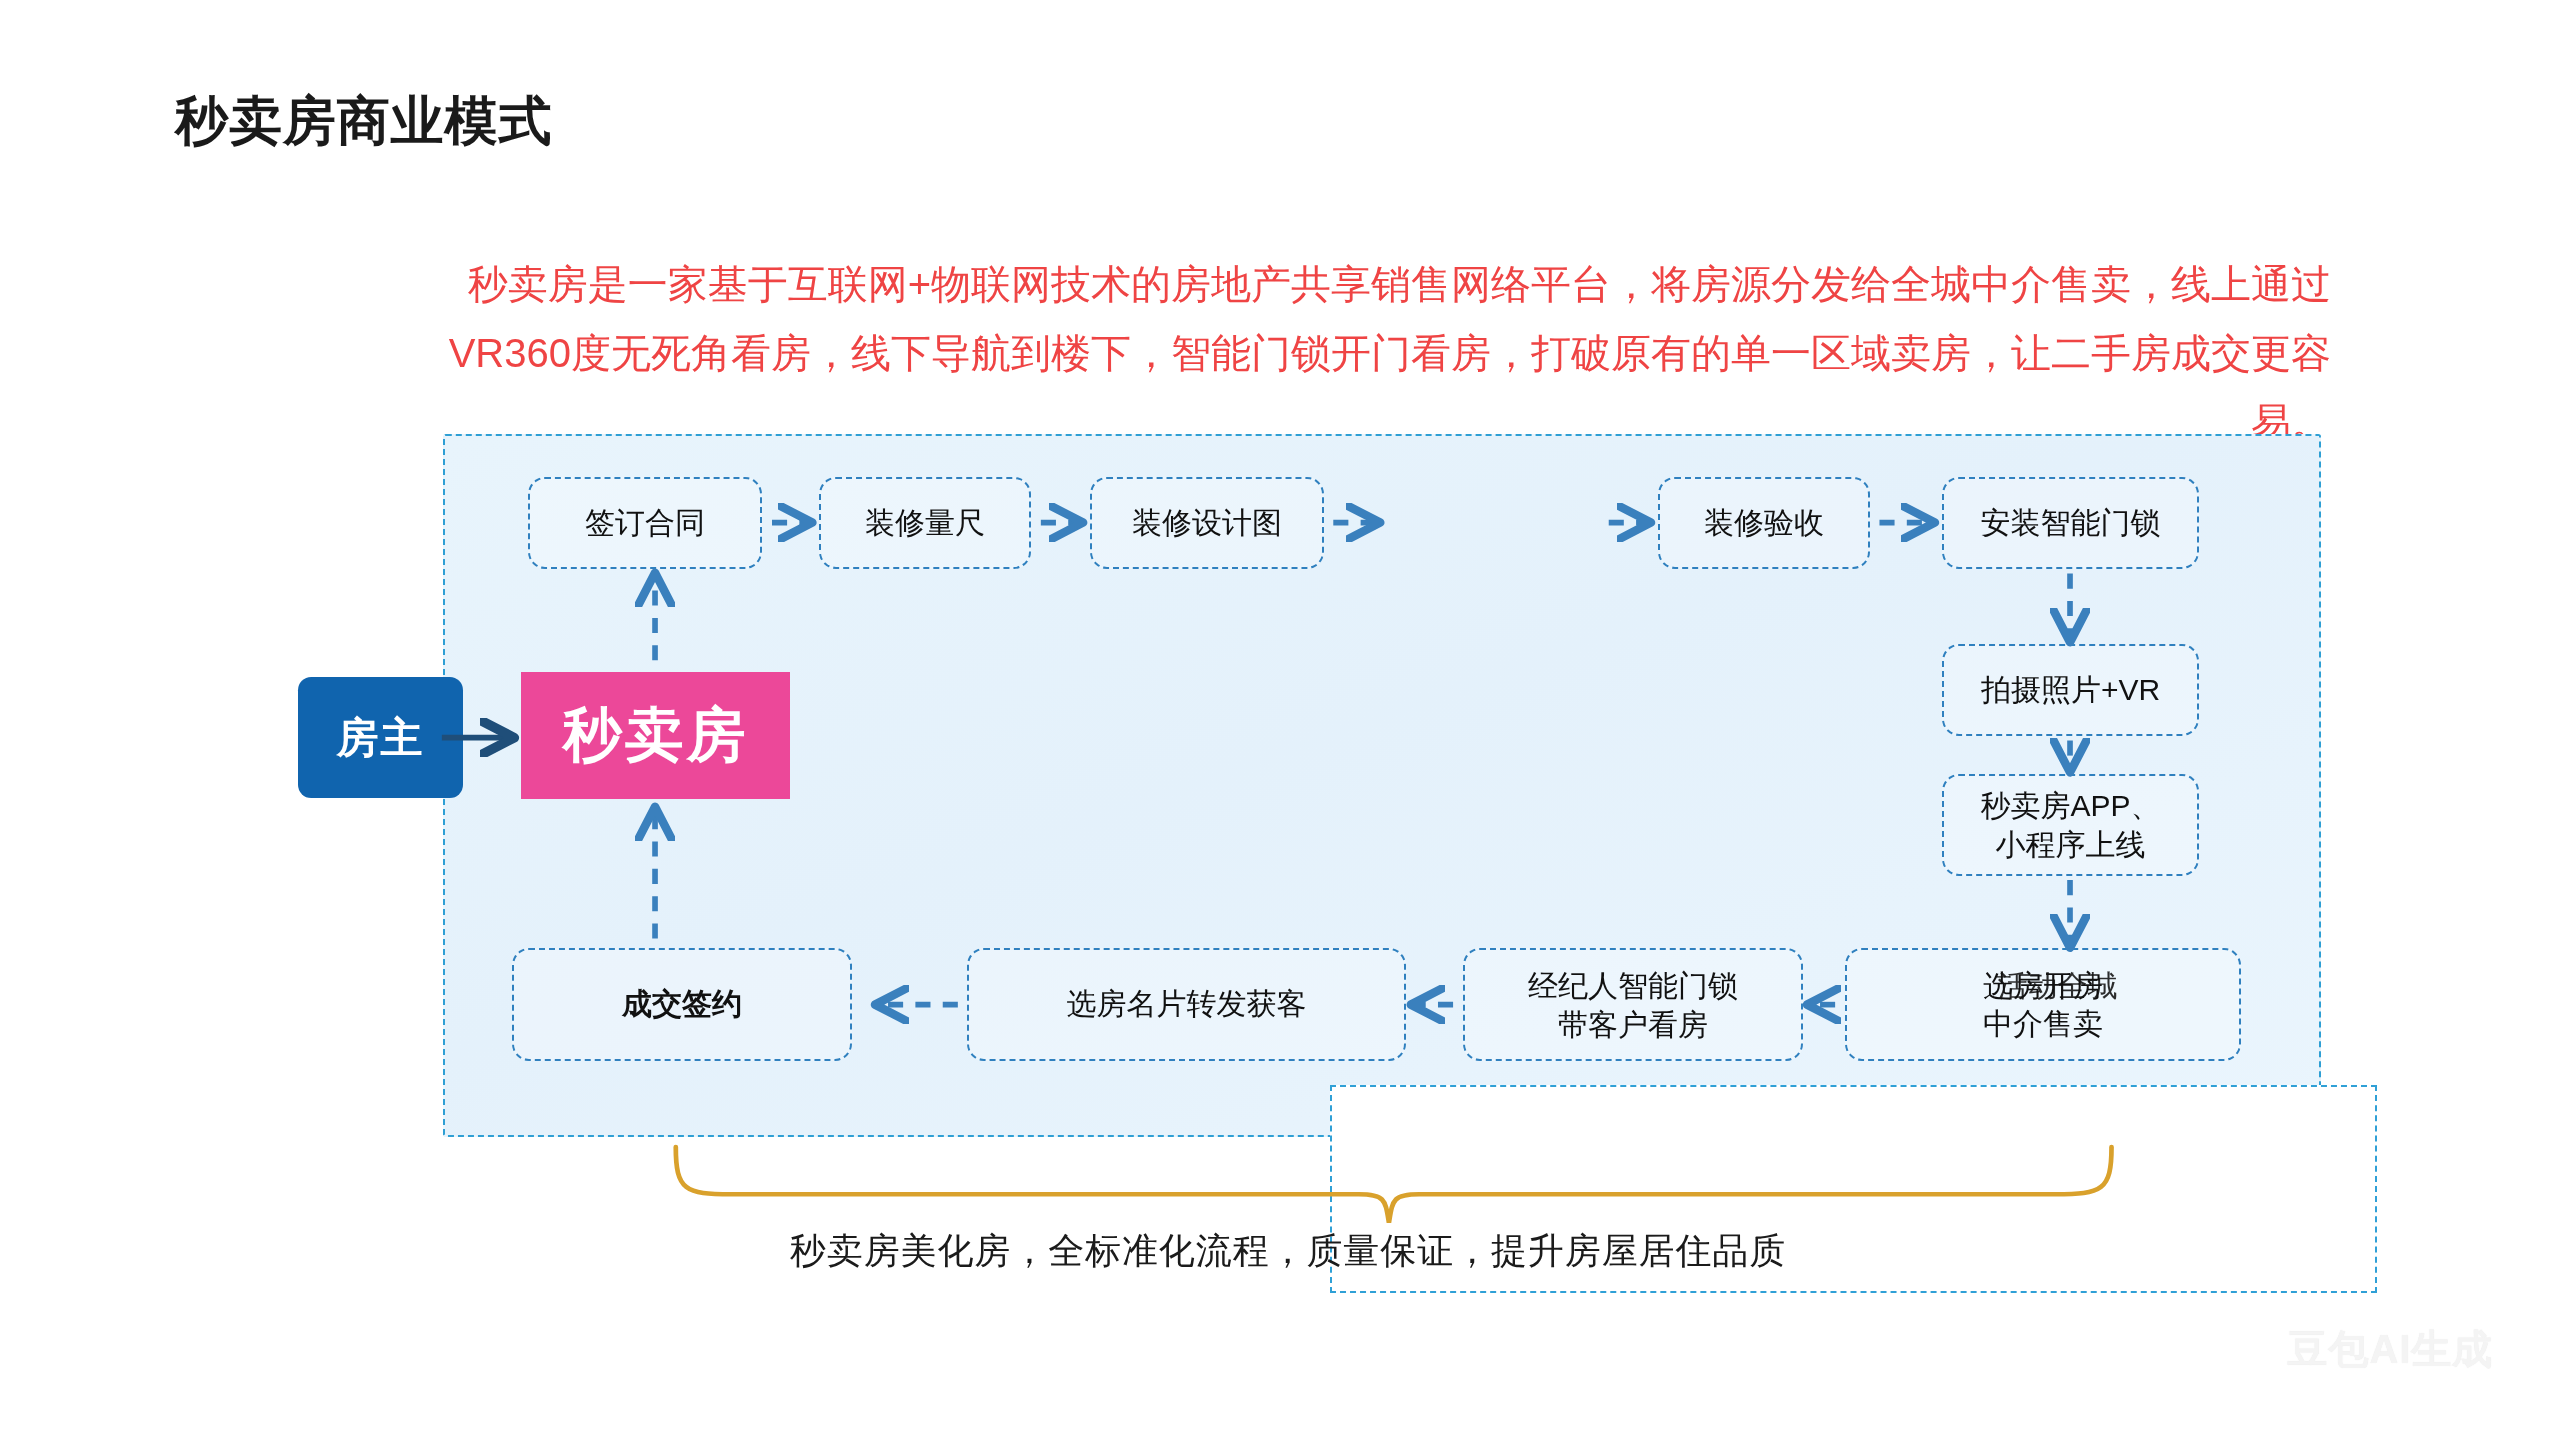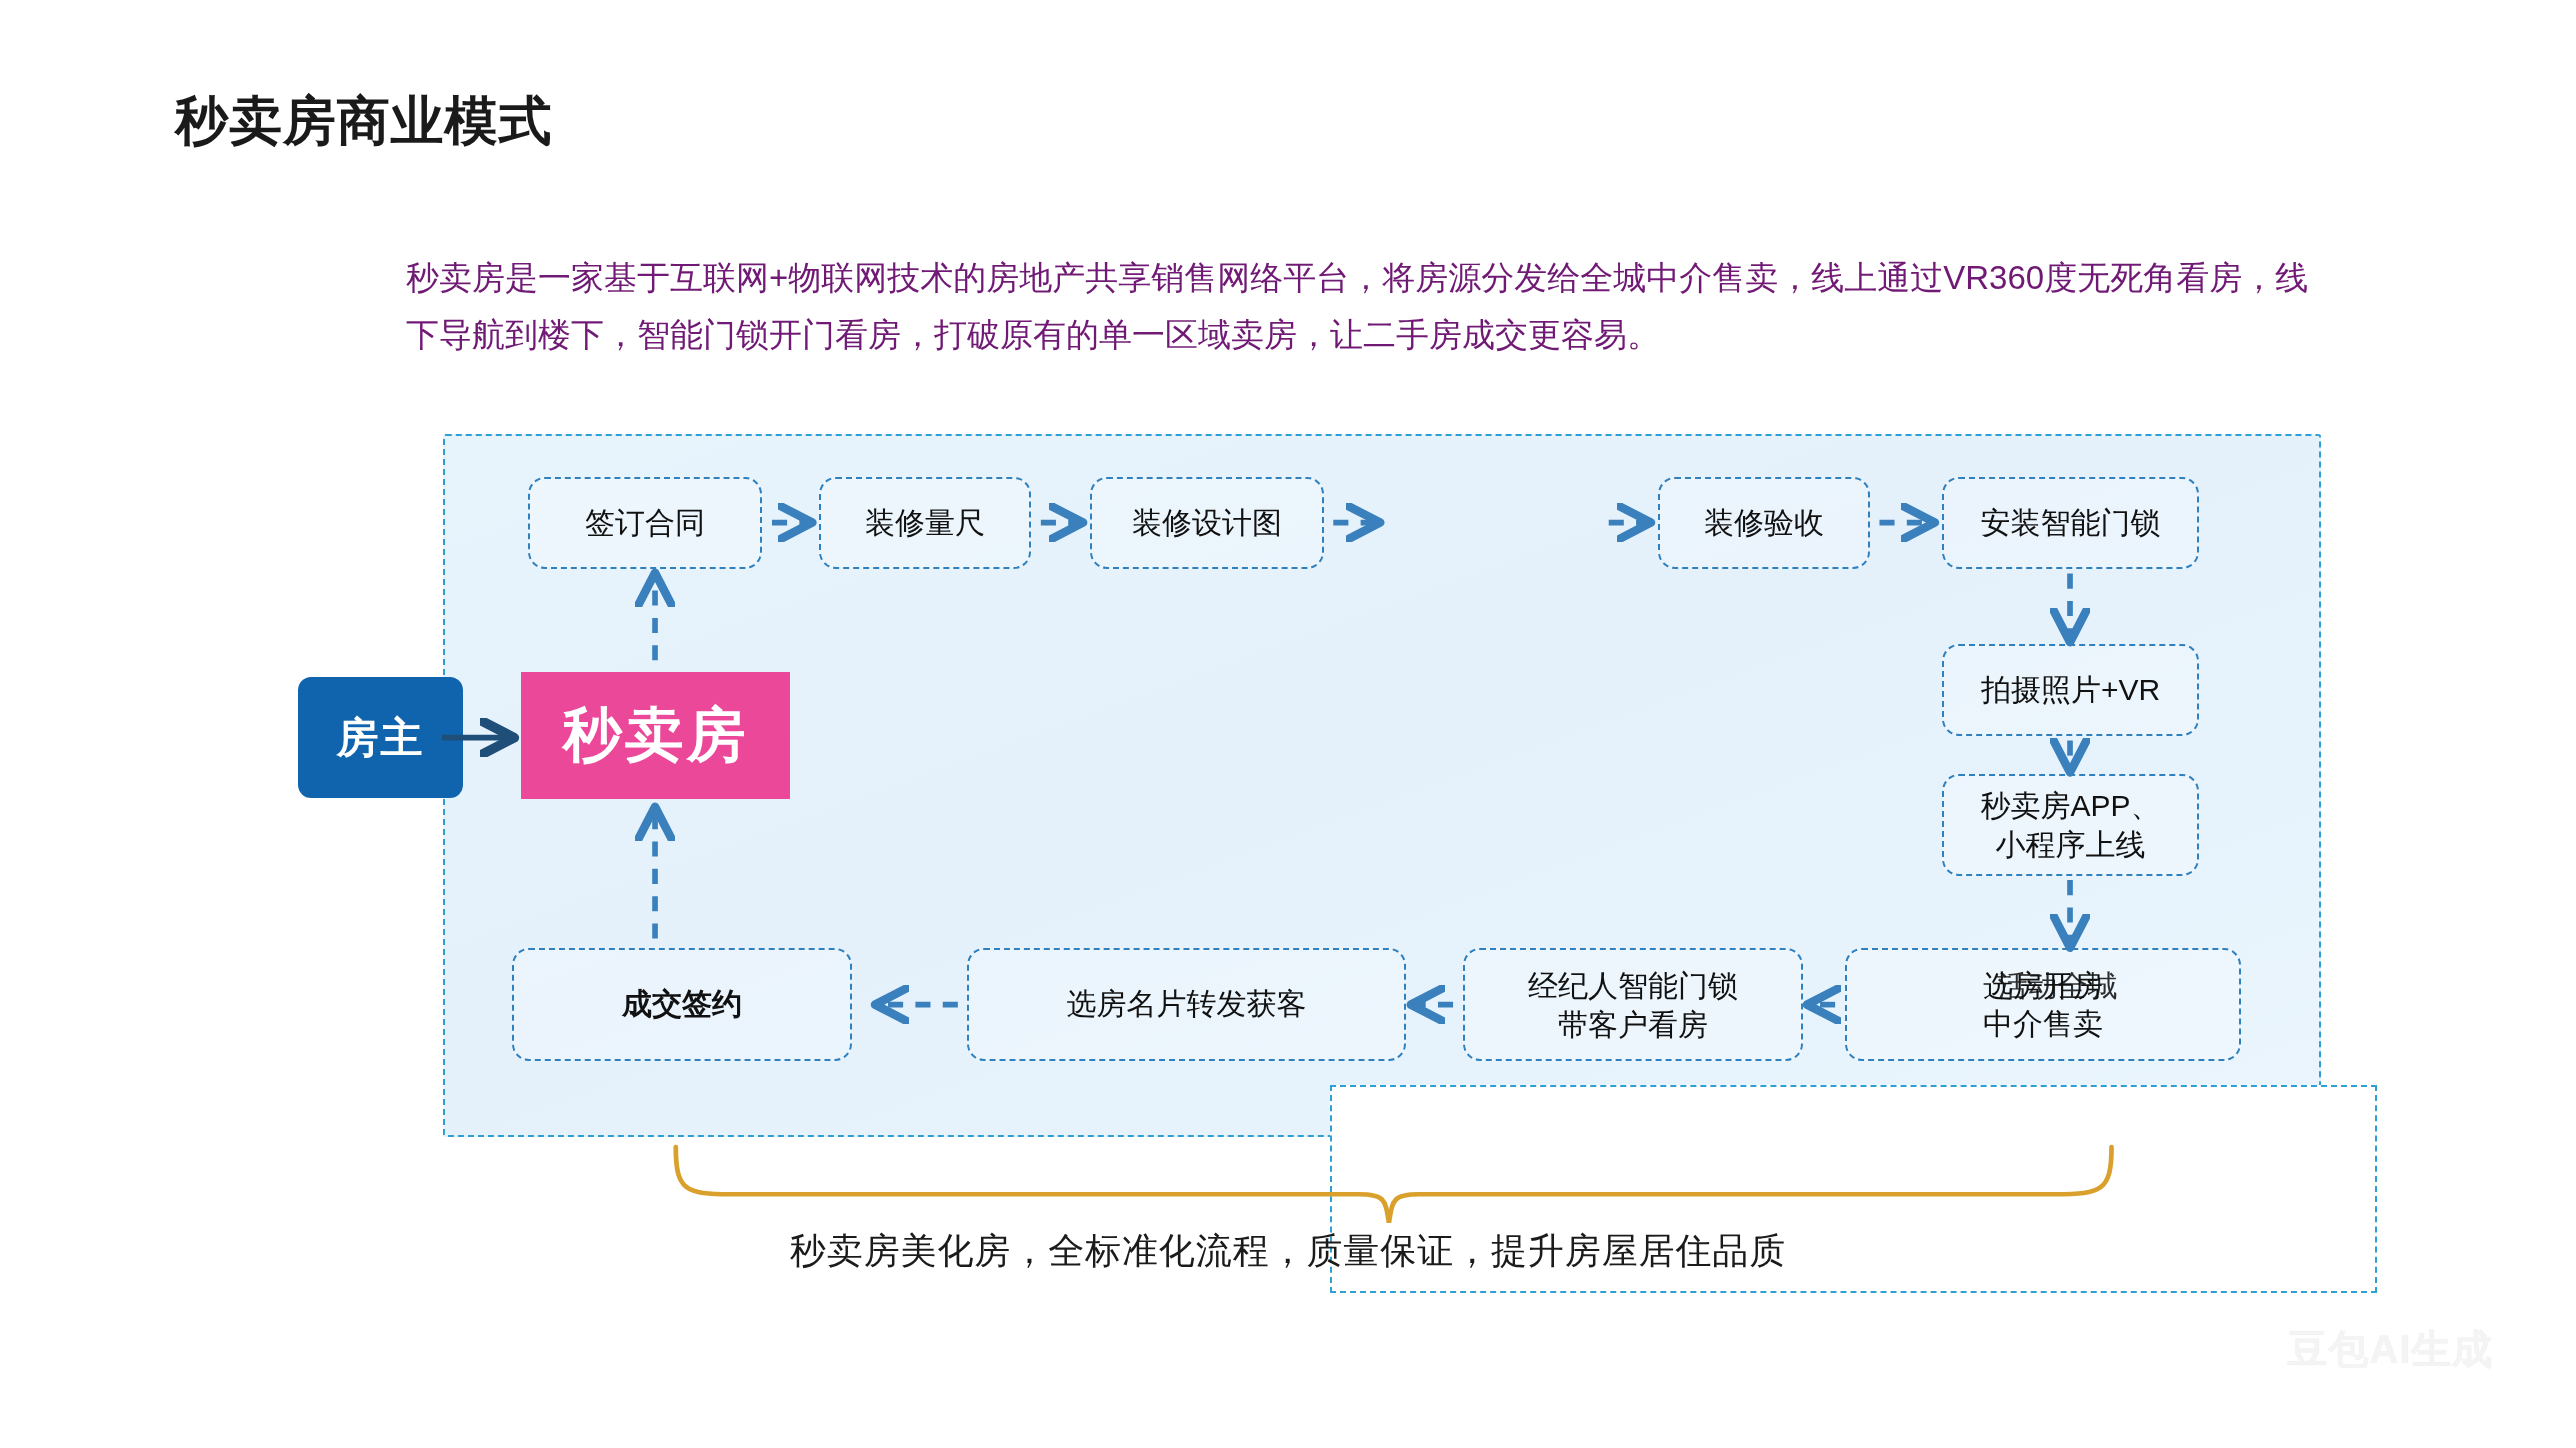--- a/index.html
+++ b/index.html
@@ -12,22 +12,22 @@
   #stage { position: relative; width: 2576px; height: 1448px; background:#fff; }
 
   
   #page-title {
     position: absolute; left: 175px; top: 86px;
     font-size: 53px; font-weight: 700; color: #1a1a1a;
     letter-spacing: 0.9px; white-space: nowrap;
   }
   #intro-paragraph {
     position: absolute; left: 406px; top: 250px; width: 1925px;
-    font-size: 33px; line-height: 1.72; color: #701a75;
-    text-align: left;
+    font-size: 40px; line-height: 1.72; color: #ef4444;
+    text-align: right;
   }
 
   
   #flow-container {
     position: absolute; left: 443px; top: 434px;
     width: 1878px; height: 703px;
     background: linear-gradient(160deg,#e8f4fc 0%, #e4f1fb 45%, #eaf5fd 100%);
     border: 2.8px dashed #2e9fd4;
     border-radius: 2.8px;
   }

